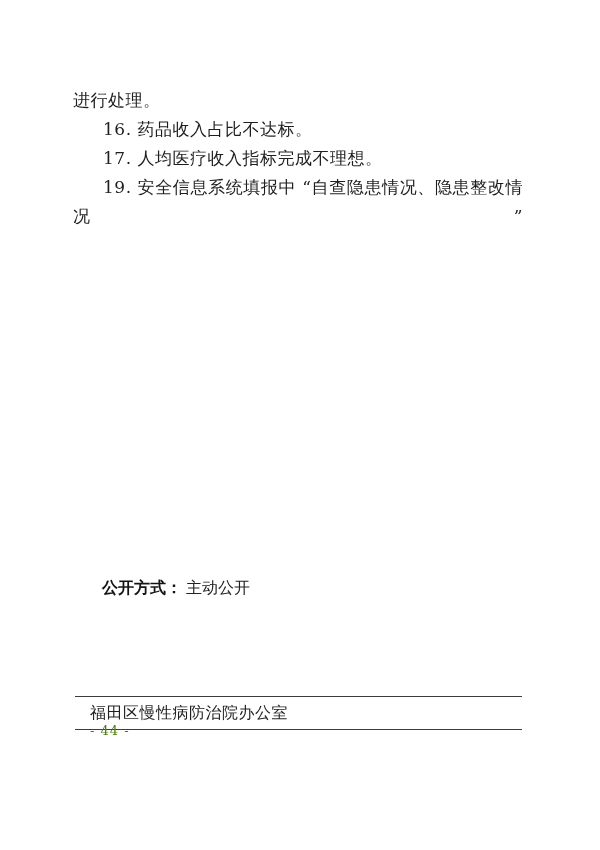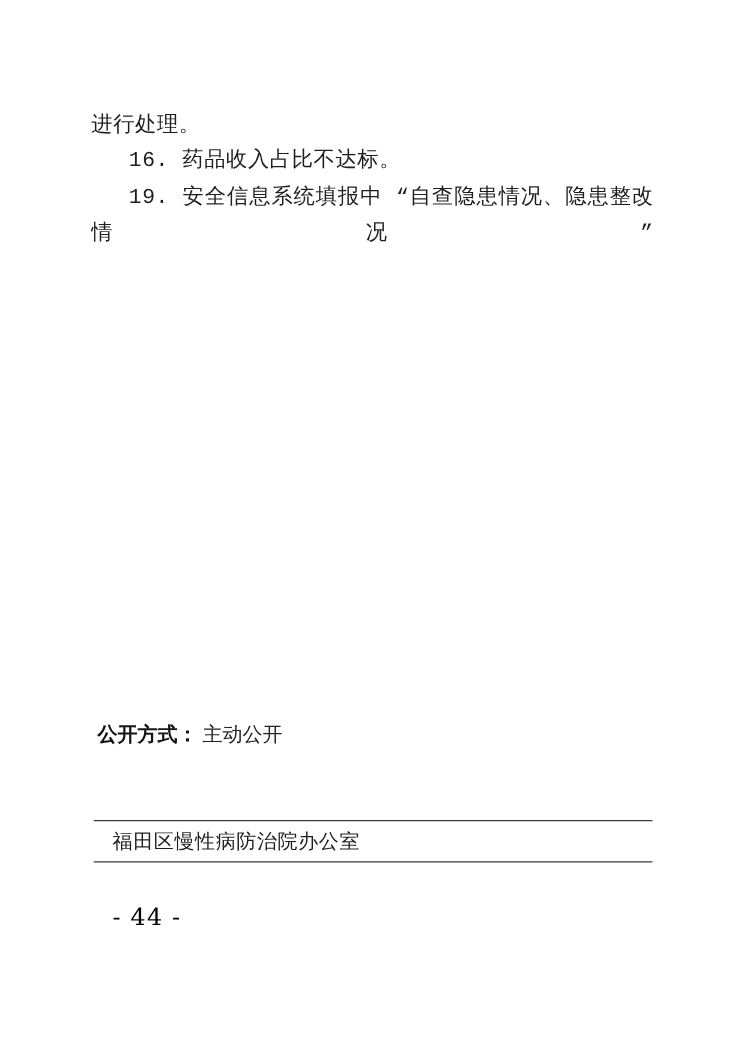--- a/index.html
+++ b/index.html
@@ -24,79 +24,79 @@
     width: 450px;
     font-size: 17px;
     line-height: 29px;
     letter-spacing: 0.5px;
   }
   .body-text .line {
     white-space: normal;
   }
   .body-text .indent {
     text-indent: 30px;
-    font-family: Liberation Mono, monospace;
   }
   .body-text .justify-last {
     text-align: justify;
     text-align-last: justify;
   }
   
   .disclosure {
     position: absolute;
     top: 577px;
-    left: 78px;
+    left: 102px;
     font-size: 16px;
     line-height: 22px;
   }
   .disclosure-label {
     font-family: "Liberation Sans", "DejaVu Sans", sans-serif;
     font-weight: 700;
     color: #141414;
   }
   .disclosure-value {
     margin-left: 4px;
     color: #222222;
   }
   
   .colophon {
     position: absolute;
-    top: 656px;
+    top: 696px;
     left: 75px;
     width: 447px;
     height: 34px;
     box-sizing: border-box;
     border-top: 1.5px solid #3d3d3d;
     border-bottom: 1.5px solid #3d3d3d;
     display: flex;
     align-items: center;
     justify-content: space-between;
     padding: 0 4px 0 15px;
     font-size: 16px;
     letter-spacing: 0.5px;
     color: #1e1e1e;
   }
   
   .page-number {
     position: absolute;
     top: 723px;
     left: 90px;
-    font-size: 19px;
+    font-size: 13px;
     letter-spacing: 1px;
-    color: #000000;
+    color: #4d7c0f;
   }
 </style>
 </head>
 <body>
 
 <div class="page">
 
   <div class="body-text">
     <div class="line">进行处理。</div>
     <div class="line indent">16. 药品收入占比不达标。</div>
+    <div class="line indent">17. 人均医疗收入指标完成不理想。</div>
     <div class="line indent justify-last">19. 安全信息系统填报中 “自查隐患情况、隐患整改情况”</div>
   </div>
 
   <div class="disclosure">
     <span class="disclosure-label">公开方式：</span><span class="disclosure-value">主动公开</span>
   </div>
 
   <div class="colophon">
     <span>福田区慢性病防治院办公室</span>
   </div>

